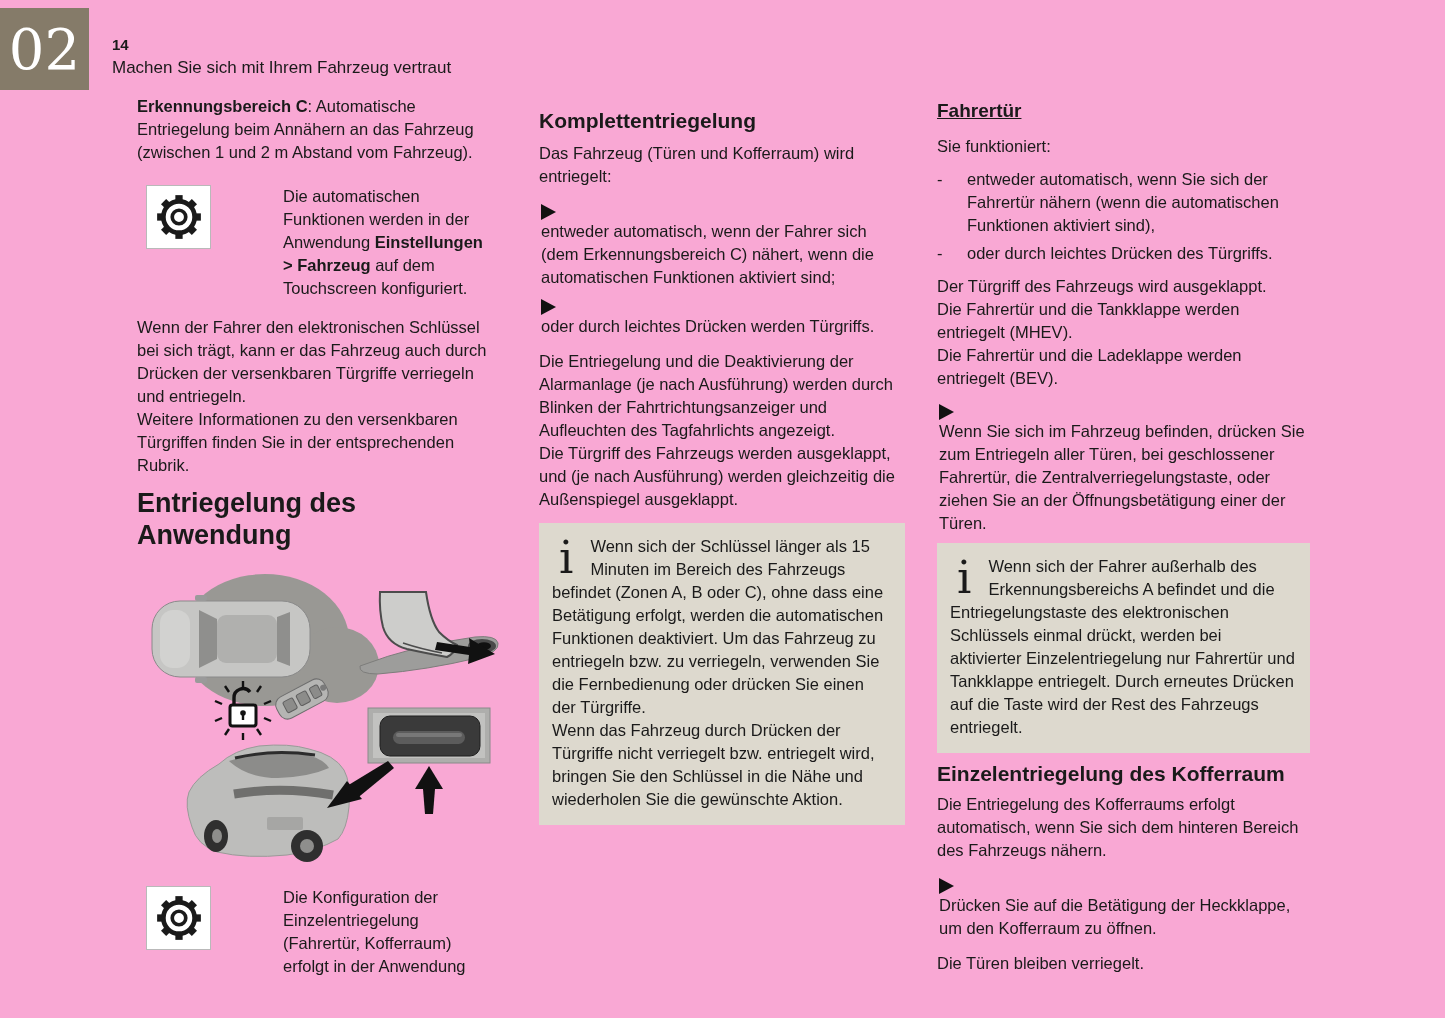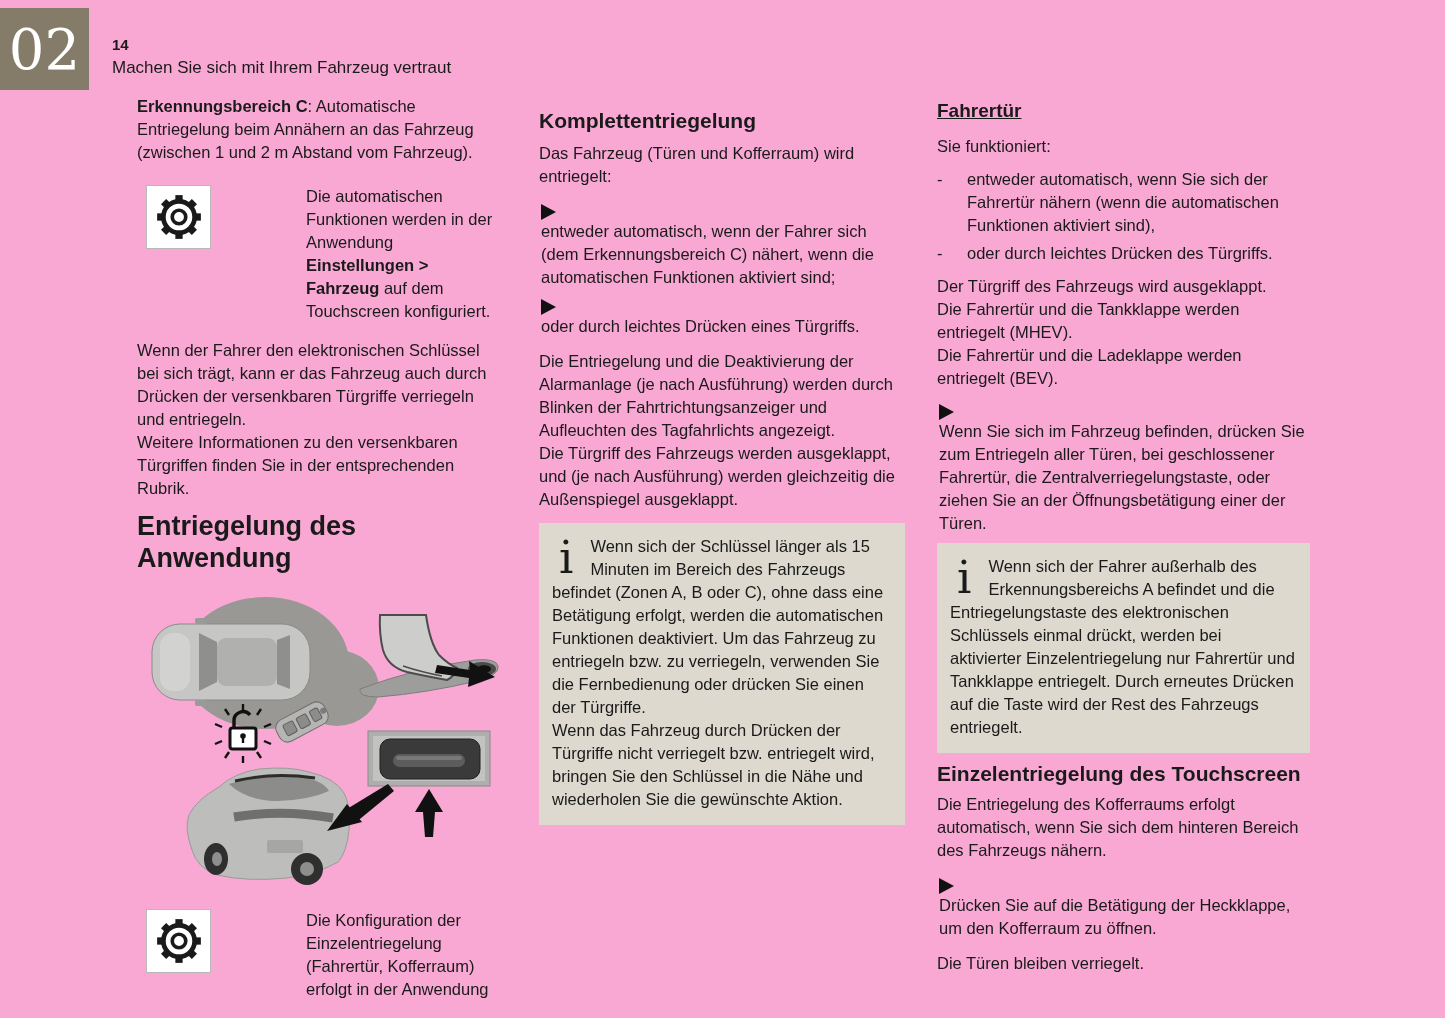--- a/index.html
+++ b/index.html
@@ -22,21 +22,21 @@
   .col-1 { left:137px; width:368px; }
   .col-2 { left:539px; width:366px; }
   .col-3 { left:937px; width:373px; }
 
   .pre { white-space:pre-line; }
   .h-large { font-size:27px; line-height:32px; font-weight:bold; margin-top:10px; }
   .h-med   { font-size:21px; line-height:26px; font-weight:bold; }
   .h-small { font-size:19px; line-height:24px; font-weight:bold;text-decoration:underline; }
 
   
-  .gear-row { display:flex; align-items:flex-start; padding-left:9px;gap:23px; }
+  .gear-row { display:flex; align-items:flex-start; padding-left:9px; }
   .gear-box {
     flex:none; width:65px; height:64px; border:1px solid #b9b9b9; background:#fff;
     display:flex; align-items:center; justify-content:center;
   }
   .gear-text { margin-left:72px; width:214px; }
 
   
   .bullet { display:flex; padding-left:2px;flex-direction:column; }
   .tri {
     flex:none; width:0; height:0; margin:4px 13px 0 0;
@@ -209,21 +209,21 @@
 
     <h2 class="h-med" style="margin-top:16px;">Komplettentriegelung</h2>
     <p style="margin-top:8px;">Das Fahrzeug (Türen und Kofferraum) wird entriegelt:</p>
 
     <div class="bullet" style="margin-top:12px;">
       <span class="tri"></span>
       <span>entweder automatisch, wenn der Fahrer sich (dem Erkennungsbereich C) nähert, wenn die automatischen Funktionen aktiviert sind;</span>
     </div>
     <div class="bullet" style="margin-top:6px;">
       <span class="tri"></span>
-      <span>oder durch leichtes Drücken eines Türgriffs.</span>
+      <span>oder durch leichtes Drücken werden Türgriffs.</span>
     </div>
 
     <p class="pre mt">Die Entriegelung und die Deaktivierung der Alarmanlage (je nach Ausführung) werden durch Blinken der Fahrtrichtungsanzeiger und Aufleuchten des Tagfahrlichts angezeigt.
 Die Türgriff des Fahrzeugs werden ausgeklappt, und (je nach Ausführung) werden gleichzeitig die Außenspiegel ausgeklappt.</p>
 
     <div class="infobox mt" style="background-color: rgb(221, 217, 206);">
       <span class="info-i">i</span>
       <span class="pre">Wenn sich der Schlüssel länger als 15 Minuten im Bereich des Fahrzeugs befindet (Zonen A, B oder C), ohne dass eine Betätigung erfolgt, werden die automatischen Funktionen deaktiviert. Um das Fahrzeug zu entriegeln bzw. zu verriegeln, verwenden Sie die Fernbedienung oder drücken Sie einen der Türgriffe.
 Wenn das Fahrzeug durch Drücken der Türgriffe nicht verriegelt bzw. entriegelt wird, bringen Sie den Schlüssel in die Nähe und wiederholen Sie die gewünschte Aktion.</span>
     </div>
@@ -249,21 +249,21 @@
     <div class="bullet" style="margin-top:10px;">
       <span class="tri"></span>
       <span>Wenn Sie sich im Fahrzeug befinden, drücken Sie zum Entriegeln aller Türen, bei geschlossener Fahrertür, die Zentralverriegelungstaste, oder ziehen Sie an der Öffnungsbetätigung einer der Türen.</span>
     </div>
 
     <div class="infobox" style="margin-top: 8px; background-color: rgb(221, 217, 206);">
       <span class="info-i">i</span>
       <span class="pre">Wenn sich der Fahrer außerhalb des Erkennungsbereichs A befindet und die Entriegelungstaste des elektronischen Schlüssels einmal drückt, werden bei aktivierter Einzelentriegelung nur Fahrertür und Tankklappe entriegelt. Durch erneutes Drücken auf die Taste wird der Rest des Fahrzeugs entriegelt.</span>
     </div>
 
-    <h2 class="h-med" style="margin-top:8px;">Einzelentriegelung des Touchscreen</h2>
+    <h2 class="h-med" style="margin-top:8px;">Einzelentriegelung des Kofferraum</h2>
     <p style="margin-top:6px;">Die Entriegelung des Kofferraums erfolgt automatisch, wenn Sie sich dem hinteren Bereich des Fahrzeugs nähern.</p>
 
     <div class="bullet mt">
       <span class="tri"></span>
       <span>Drücken Sie auf die Betätigung der Heckklappe, um den Kofferraum zu öffnen.</span>
     </div>
 
     <p class="mt">Die Türen bleiben verriegelt.</p>
   </div>
 

